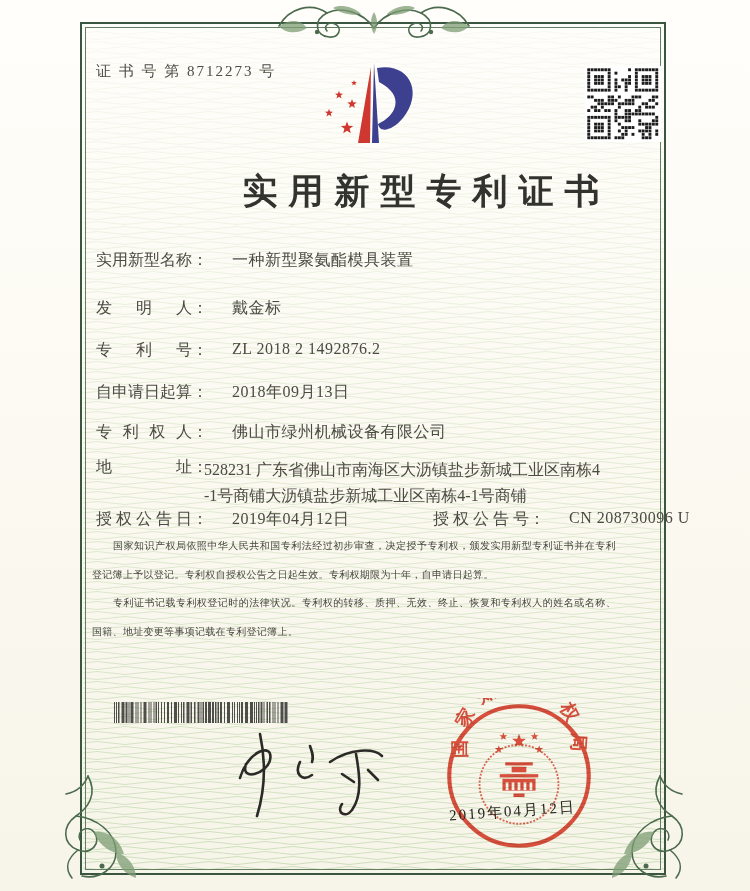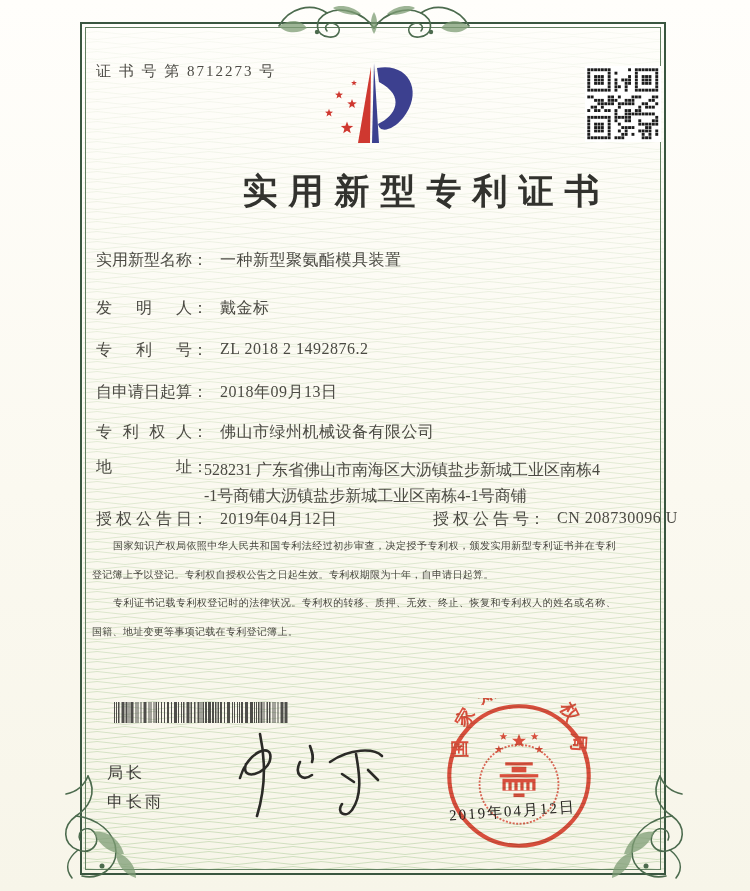--- a/index.html
+++ b/index.html
@@ -14,21 +14,21 @@
     border:2px solid #3a5640;z-index:1;pointer-events:none;}
   .frame-inner{position:absolute;left:3px;top:3px;right:3px;bottom:3px;border:1px solid #617f60;}
   .vine{fill:none;stroke:#4c6b4e;stroke-width:1.6;stroke-linecap:round;}
   .leaf{fill:#7d9c74;opacity:.75;}
   .dot{fill:#4c6b4e;}
   .cert-no{left:96px;top:62px;font-size:15px;letter-spacing:2px;color:#4c4b45;z-index:3;}
   .title{left:80px;top:168px;width:588px;text-align:center;font-size:35px;font-weight:600;
     letter-spacing:11px;text-indent:11px;color:#32322e;z-index:3;padding-left:47px;}
   .field{position:absolute;left:96px;font-size:16px;color:#4b4a43;white-space:nowrap;z-index:3;}
   .flabel{display:inline-block;width:96px;text-align:justify;text-align-last:justify;vertical-align:top;}
-  .fvalue{display:inline-block;margin-left:12px;vertical-align:top;letter-spacing:.5px;}
+  .fvalue{display:inline-block;margin-left:24px;vertical-align:top;letter-spacing:.5px;}
   .addr-val{position:absolute;left:204px;top:457px;width:414px;font-size:16px;line-height:26px;
     color:#4b4a43;z-index:3;}
   .grant-b{position:absolute;left:337px;top:0;}
   .paras{position:absolute;left:92px;top:532px;width:524px;font-size:10px;line-height:28.6px;
     text-align:justify;color:#47463f;z-index:3;}
   .paras p{margin:0;text-indent:2.1em;letter-spacing:.3px;}
   #barcode{left:114px;top:702px;z-index:3;}
   .director{left:107px;top:758px;font-family:"Liberation Sans","DejaVu Sans",sans-serif;
     font-size:16px;letter-spacing:3px;color:#3c3b37;line-height:29px;z-index:3;}
   #signature{left:222px;top:728px;z-index:4;}
@@ -576,24 +576,20 @@
       <rect x="149.5" y="0" width="1" height="21" fill="#3d3c3a" opacity="0.9"></rect>
       <rect x="152.5" y="0" width="1.5" height="21" fill="#3d3c3a" opacity="0.9"></rect>
       <rect x="155.0" y="0" width="1.5" height="21" fill="#3d3c3a" opacity="0.9"></rect>
       <rect x="158.5" y="0" width="1" height="21" fill="#3d3c3a" opacity="0.9"></rect>
       <rect x="160.5" y="0" width="1" height="21" fill="#3d3c3a" opacity="0.9"></rect>
       <rect x="163.5" y="0" width="1" height="21" fill="#3d3c3a" opacity="0.9"></rect>
       <rect x="166.5" y="0" width="3" height="21" fill="#3d3c3a" opacity="0.9"></rect>
       <rect x="170.5" y="0" width="3" height="21" fill="#3d3c3a" opacity="0.9"></rect>
     </svg>
 
-  <div class="abs director">
-    <div>局长</div>
-    <div>申长雨</div>
-  </div>
 
   <svg id="signature" class="abs" width="180" height="92" viewBox="0 0 180 92">
     <g fill="none" stroke="#2b2a27" stroke-width="2.6" stroke-linecap="round">
       <path d="M18 50 C26 22 52 14 48 32 C45 46 18 54 24 36"></path>
       <path d="M38 6 C44 34 43 62 35 88"></path>
       <path d="M78 34 C72 46 80 54 90 47"></path>
       <path d="M88 18 C90 24 92 28 90 34"></path>
       <path d="M108 34 C128 20 152 20 160 28"></path>
       <path d="M134 26 C138 48 140 68 130 82 C123 91 114 84 120 76"></path>
       <path d="M120 46 L132 54"></path>

